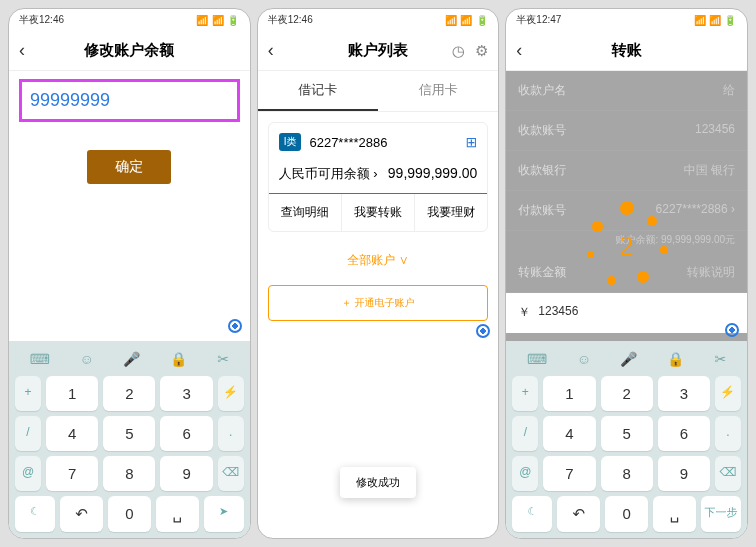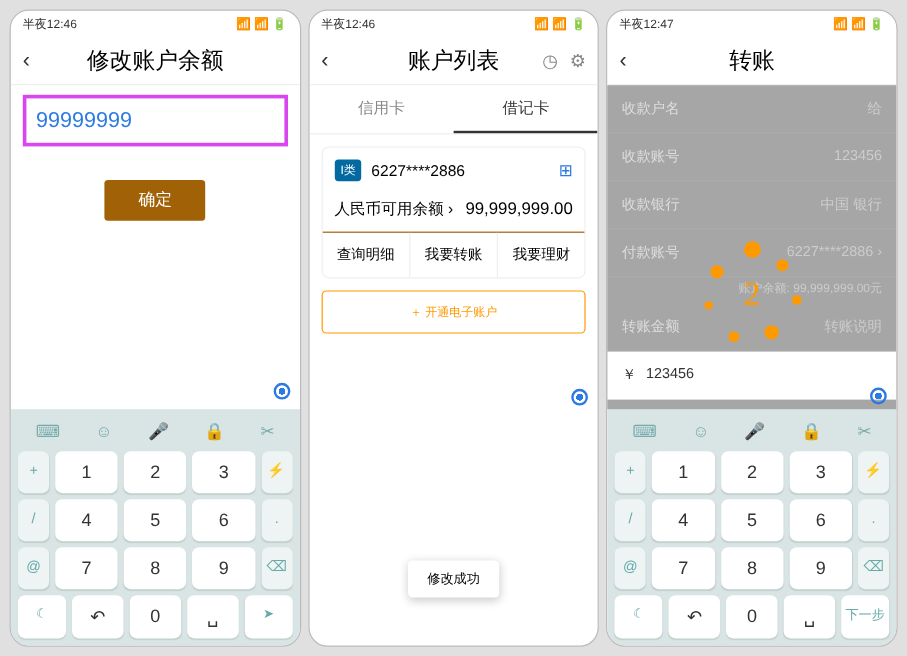--- a/index.html
+++ b/index.html
@@ -2,21 +2,21 @@
 <html><head>
 <meta charset="utf-8">
 <style>
 *{box-sizing:border-box;margin:0;padding:0;font-family:-apple-system,sans-serif}
 body{background:#e0e0e0;padding:8px;display:flex;gap:6px;width:756px;height:547px}
 .phone{flex:1;background:#fff;border:1px solid #bbb;border-radius:16px;display:flex;flex-direction:column;overflow:hidden;position:relative}
 .statusbar{height:22px;display:flex;justify-content:space-between;align-items:center;padding:0 10px;font-size:10px;color:#333}
 .statusbar .right{display:flex;gap:3px;align-items:center}
 .navbar{height:40px;display:flex;align-items:center;padding:0 10px;border-bottom:1px solid #eee;position:relative}
 .navbar .back{font-size:18px;color:#333}
-.navbar .title{position:absolute;left:50%;transform:translateX(-50%);font-size:19px;font-weight:400}
+.navbar .title{position:absolute;left:50%;transform:translateX(-50%);font-size:15px;font-weight:700}
 .navbar .actions{margin-left:auto;display:flex;gap:10px;font-size:15px;color:#888}
 .content{flex:1;overflow:hidden;position:relative}
 
 .s1-label{padding:10px 12px;font-size:13px;color:#555;background:#f5f5f5}
 .s1-input{width:calc(100% - 20px);margin:8px 10px;border:3px solid #d946ef;padding:8px;font-size:18px;color:#2a7ae2}
 .s1-btn{display:block;margin:20px auto;background:#a16207;color:#fff;border:none;padding:8px 28px;font-size:14px;border-radius:3px}
 .float-dot{position:absolute;right:8px;bottom:8px;width:14px;height:14px;border:2px solid #2a7ae2;border-radius:50%;background:radial-gradient(circle,#2a7ae2 40%,transparent 41%)}
 
 .kbd{background:#d9e5e5;padding:6px;display:flex;flex-direction:column;gap:5px}
 .kbd-toolbar{display:flex;justify-content:space-around;padding:4px 0;color:#7aa;font-size:14px}
@@ -117,39 +117,40 @@
   <div class="navbar">
     <span class="back">‹</span>
     <span class="title">账户列表</span>
     <span class="actions">
       <span>◷</span>
       <span>⚙</span>
     </span>
   </div>
   <div class="content">
     <div class="tabs">
+      <div class="tab active">借记卡</div>
       <div class="tab">信用卡</div>
-      <div class="tab active">借记卡</div>
     </div>
     <div class="card">
       <div class="card-head">
         <span class="badge">I类</span>
         <span>6227****2886</span>
         <span class="qr">⊞</span>
       </div>
       <div class="balance-row">
         <span>人民币可用余额 ›</span>
         <span class="amt">99,999,999.00</span>
       </div>
       <div class="card-actions">
         <span>查询明细</span>
         <span>我要转账</span>
         <span>我要理财</span>
       </div>
     </div>
+    <div class="all-accts">全部账户 ∨</div>
     <div class="open-acct">＋ 开通电子账户</div>
     <div class="toast">修改成功</div>
     <div class="float-dot" style="bottom:200px"></div>
   </div>
 </div>
 
 <div class="phone">
   <div class="statusbar">
     <span>半夜12:47</span>
     <span class="right">📶 📶 🔋</span>

